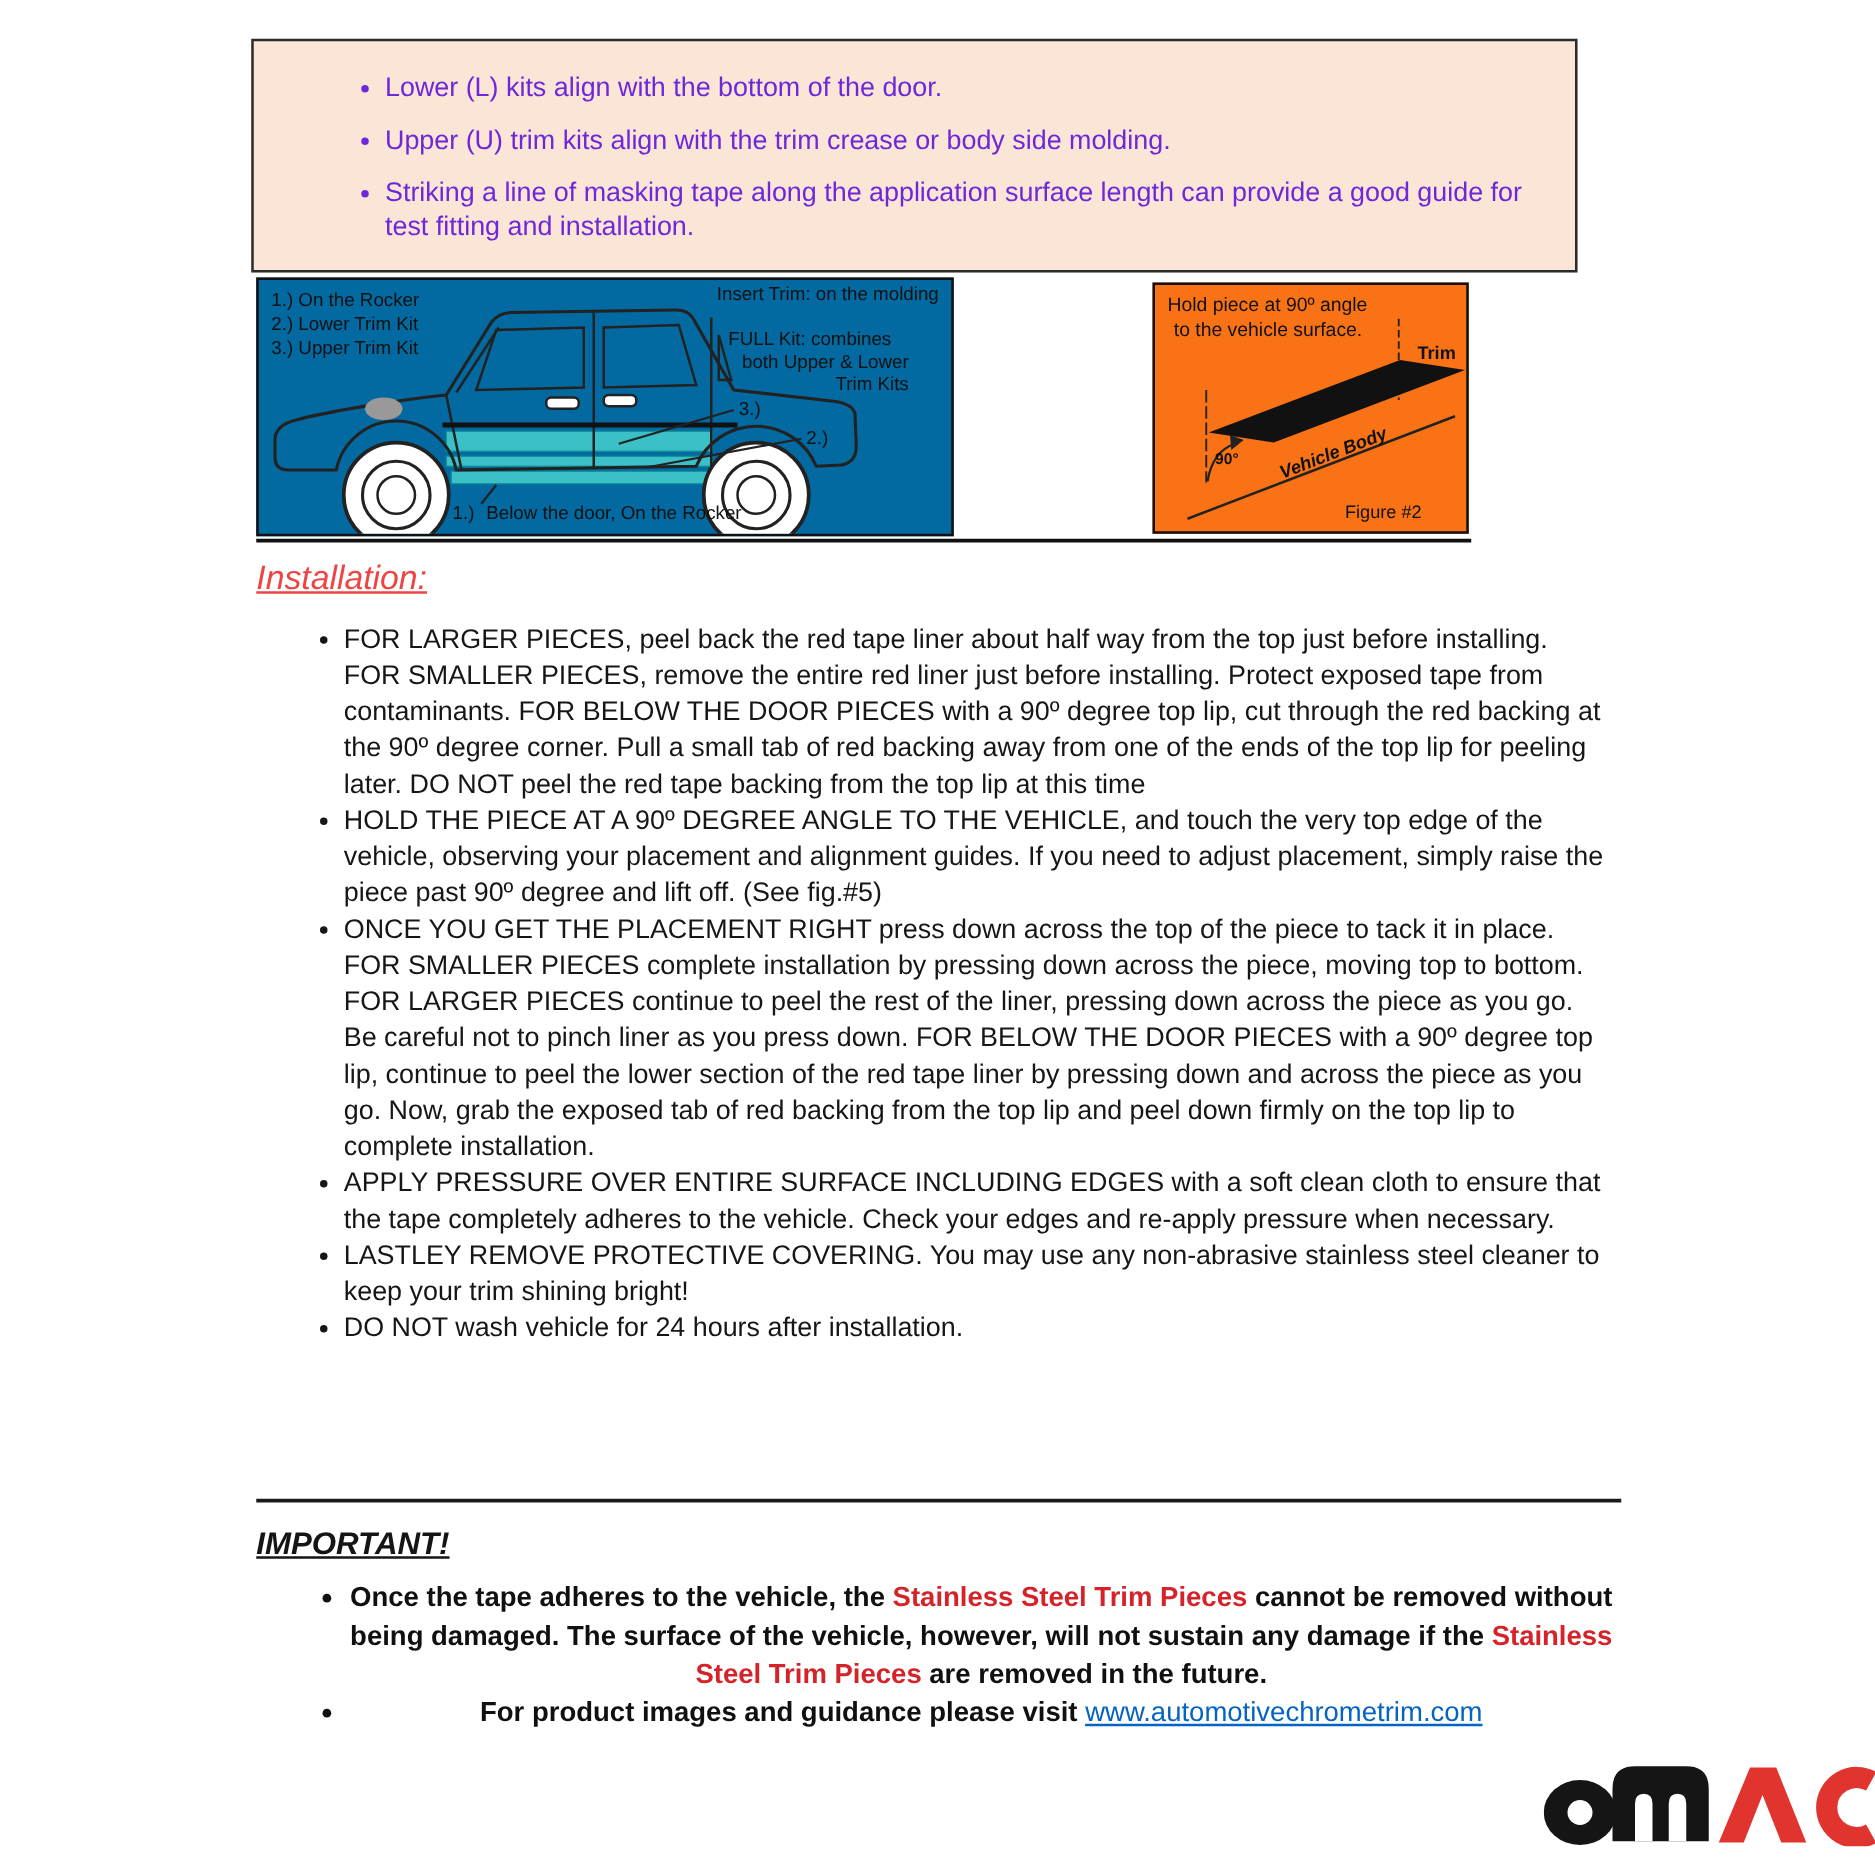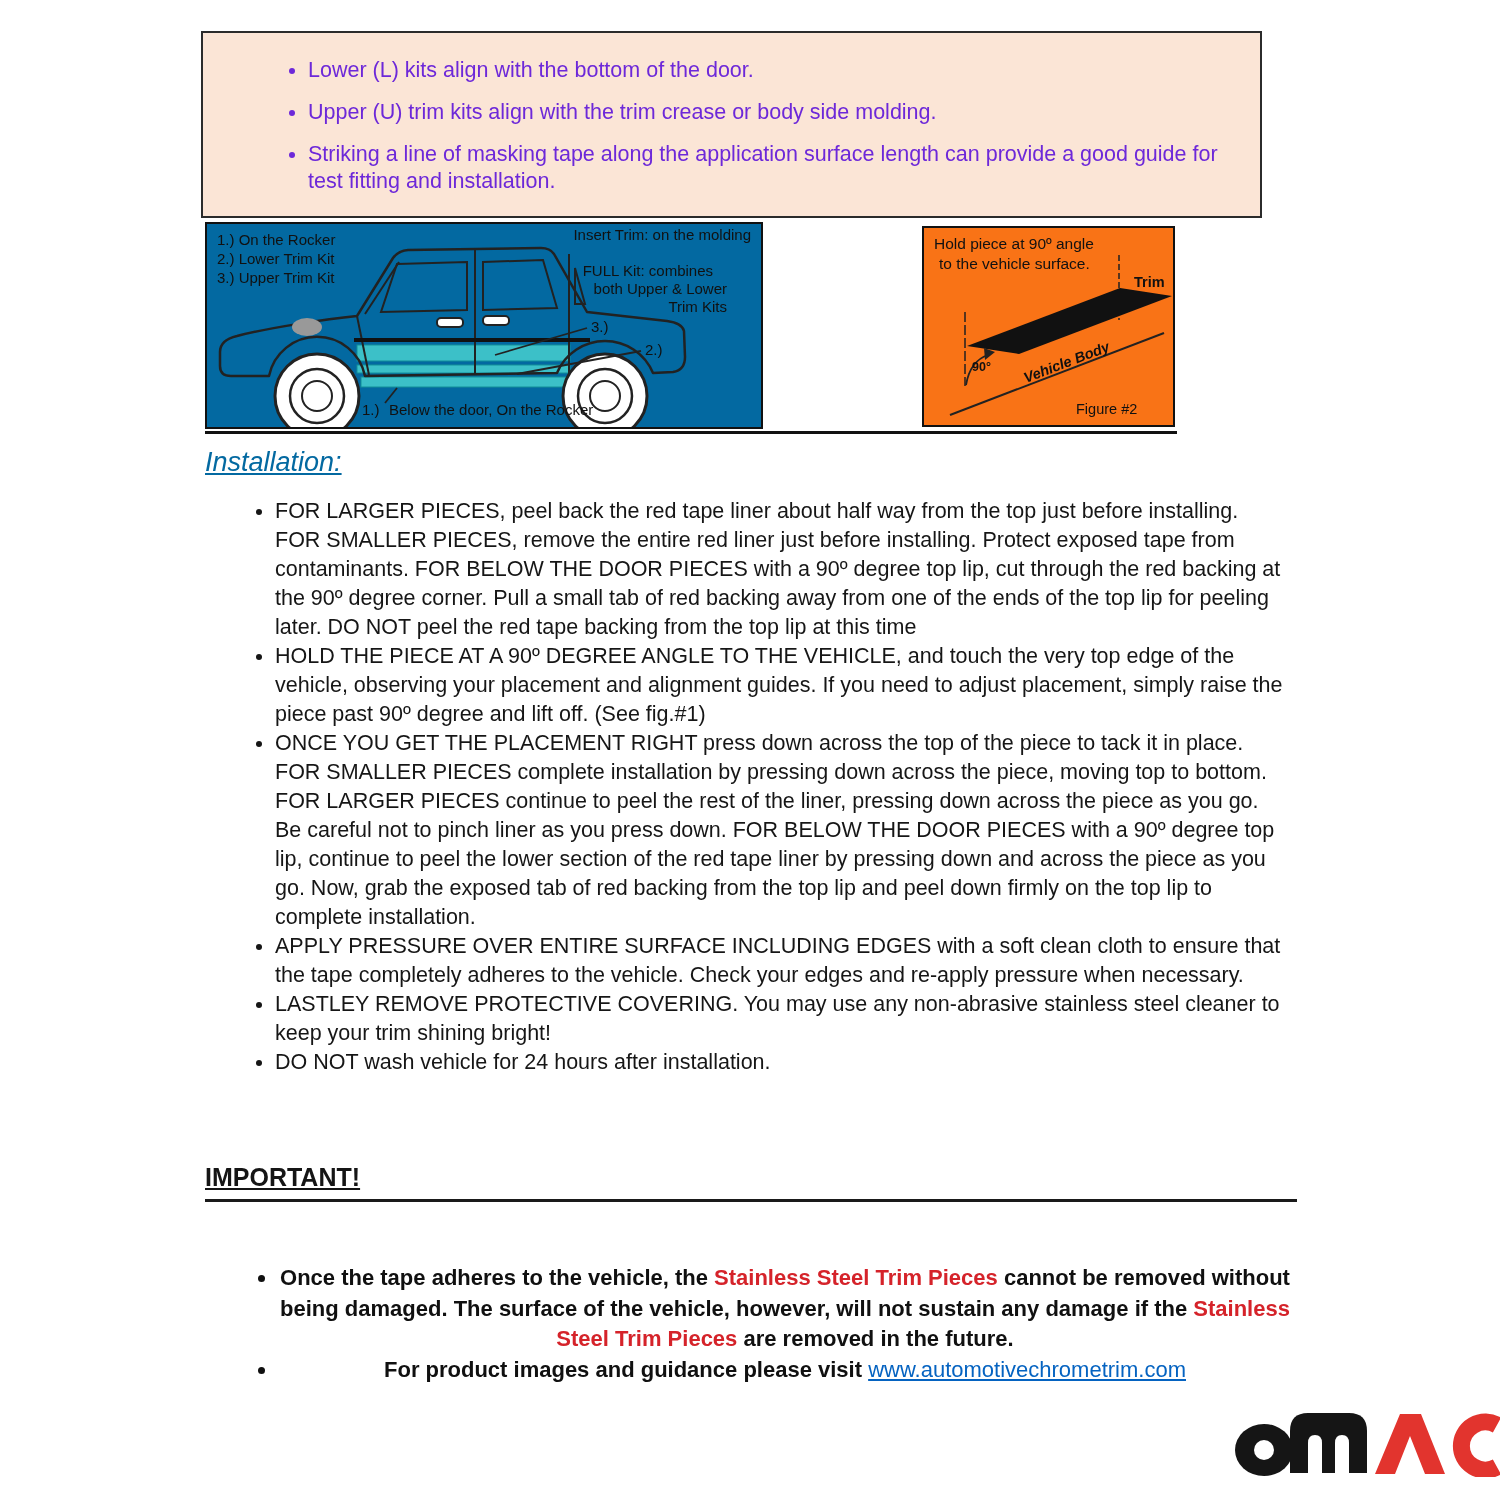--- a/index.html
+++ b/index.html
@@ -23,29 +23,29 @@
   
   .car-box  { left:205px; top:222px; width:558px; height:207px; border:2px solid #111; background:#0369a1; }
   .fig2-box { left:922px; top:226px; width:253px; height:201px; border:2px solid #111; background:#f97316; }
   .figures-underline { left:205px; top:431px; width:972px; height:3px; background:#111; }
   svg { display:block; }
   svg text { font-family:"Liberation Sans","DejaVu Sans",sans-serif; }
 
   
   .install-heading {
     left:205px; top:447px; font-size:27px; font-style:italic;
-    text-decoration:underline; color:#0369a1;
+    text-decoration:underline; color:#ef4444;
   }
   .install-list { left:233px; top:497px; width:1056px; list-style:disc; padding-left:42px; }
   .install-list li { font-size:21.5px; line-height:29px; color:#161616; }
 
   
   .divider { left:205px; top:1199px; width:1092px; height:3px; background:#1a1a1a; }
   .important-heading {
-    left:205px; top:1163px; font-size:25px; font-weight:bold;
+    left:205px; top:1221px; font-size:25px; font-style:italic; font-weight:bold;
     text-decoration:underline; color:#151515;
   }
   .important-list { left:236px; top:1263px; width:1056px; list-style:disc; padding-left:42px;text-align:center; }
   .important-list li { font-size:22px; line-height:30.5px; font-weight:bold; color:#101010; }
   .red-em { font-weight:bold; }
   a.site-link { font-weight:normal; text-decoration:underline; }
 
   
   .logo-wrap { left:1235px; top:1410px; width:265px; height:67px; }
 </style>
@@ -135,21 +135,21 @@
     <text x="210" y="59" font-size="14.5" font-weight="bold" fill="#111">Trim</text>
     <text x="0" y="0" font-size="14.5" font-weight="bold" font-style="italic" fill="#111" transform="translate(102,155) rotate(-21)">Vehicle Body</text>
     <text x="152" y="186" font-size="14.5" fill="#111">Figure #2</text>
   </svg>
 </div>
 <div class="abs figures-underline"></div>
 
 <div class="abs install-heading">Installation:</div>
 <ul class="abs install-list">
   <li>FOR LARGER PIECES, peel back the red tape liner about half way from the top just before installing. FOR SMALLER PIECES, remove the entire red liner just before installing. Protect exposed tape from contaminants. FOR BELOW THE DOOR PIECES with a 90º degree top lip, cut through the red backing at the 90º degree corner. Pull a small tab of red backing away from one of the ends of the top lip for peeling later. DO NOT peel the red tape backing from the top lip at this time</li>
-  <li>HOLD THE PIECE AT A 90º DEGREE ANGLE TO THE VEHICLE, and touch the very top edge of the vehicle, observing your placement and alignment guides. If you need to adjust placement, simply raise the piece past 90º degree and lift off. (See fig.#1)</li>
+  <li>HOLD THE PIECE AT A 90º DEGREE ANGLE TO THE VEHICLE, and touch the very top edge of the vehicle, observing your placement and alignment guides. If you need to adjust placement, simply raise the piece past 90º degree and lift off. (See fig.#5)</li>
   <li>ONCE YOU GET THE PLACEMENT RIGHT press down across the top of the piece to tack it in place.  FOR SMALLER PIECES complete installation by pressing down across the piece, moving top to bottom. FOR LARGER PIECES continue to peel the rest of the liner, pressing down across the piece as you go. Be careful not to pinch liner as you press down. FOR BELOW THE DOOR PIECES with a 90º degree top lip, continue to peel the lower section of the red tape liner by pressing down and across the piece as you go. Now, grab the exposed tab of red backing from the top lip and peel down firmly on the top lip to complete installation.</li>
   <li>APPLY PRESSURE OVER ENTIRE SURFACE INCLUDING EDGES with a soft clean cloth to ensure that the tape completely adheres to the vehicle. Check your edges and re-apply pressure when necessary.</li>
   <li>LASTLEY REMOVE PROTECTIVE COVERING. You may use any non-abrasive stainless steel cleaner to keep your trim shining bright!</li>
   <li>DO NOT wash vehicle for 24 hours after installation.</li>
 </ul>
 
 <div class="abs divider"></div>
 <div class="abs important-heading">IMPORTANT!</div>
 <ul class="abs important-list">
   <li>

